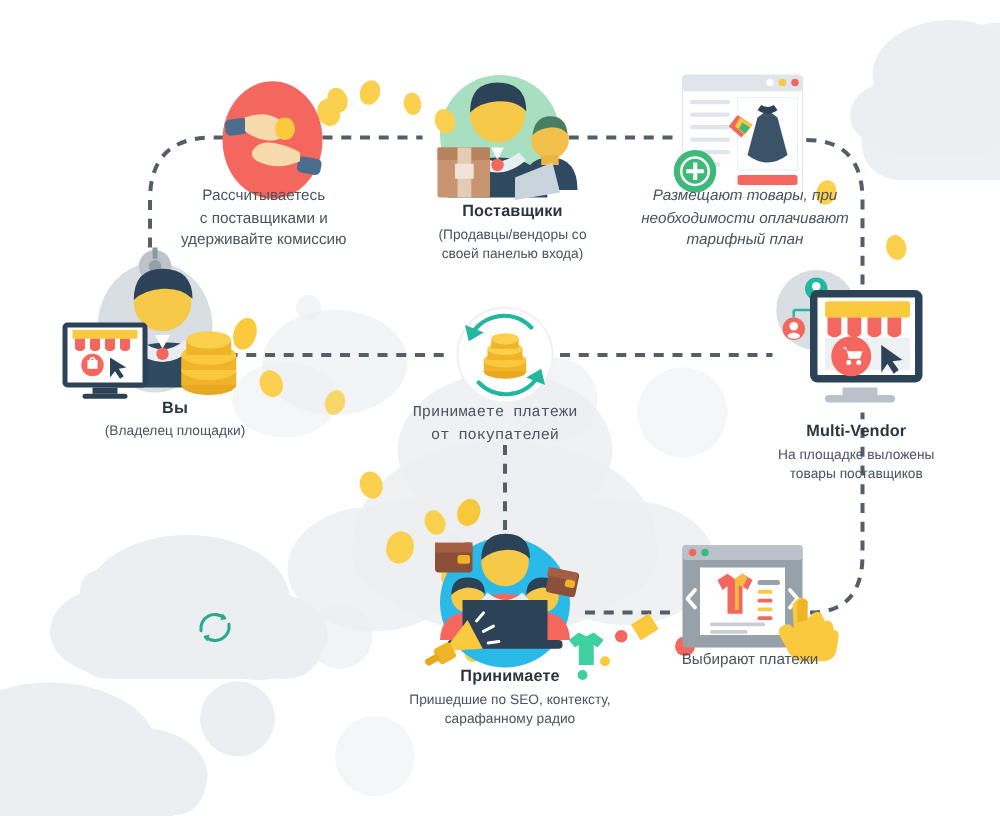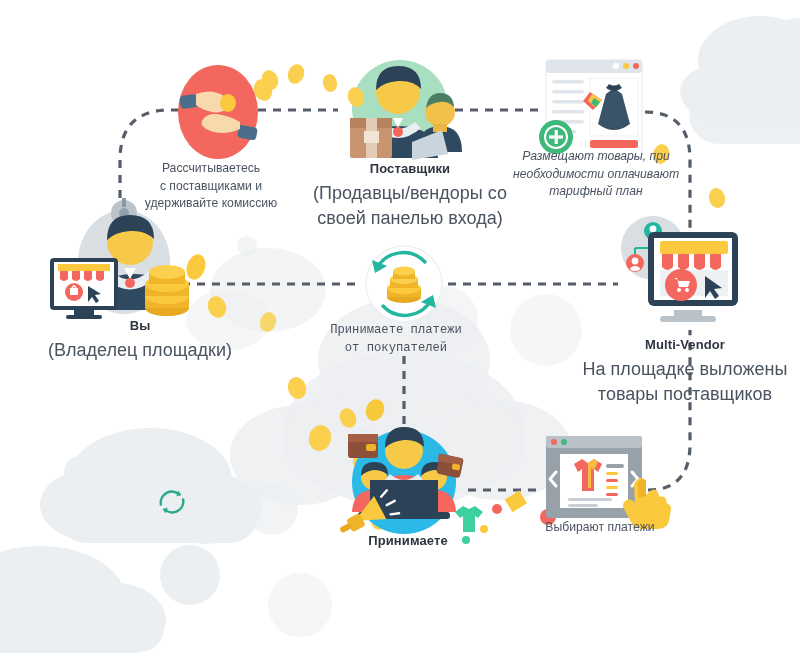--- a/index.html
+++ b/index.html
@@ -21,37 +21,37 @@
 
   .node{position:absolute;text-align:center;}
   .title{
     font-weight:bold;
     font-size:13px;
     color:#2d3540;
     letter-spacing:0.1px;
     line-height:1.35;
   }
   .sub{
-    font-size:18px;
+    font-size:11px;
     color:#4a5360;
     line-height:1.42;
     margin-top:3px;
     white-space:pre-line;
     text-align:center;
   }
   .caption{
     font-size:12.2px;
     color:#4a5360;
     line-height:1.45;
     white-space:pre-line;
     text-align:center;
   }
 
   
-  #n-settle   {left:108px; top:160px; width:206px;}
+  #n-settle   {left:108px; top:148px; width:206px;}
   #n-suppliers{left:292px; top:160px; width:236px;}
   #n-place    {left:492px; top:148px; width:208px;font-style:italic;}
   #n-you      {left:40px;  top:317px; width:200px;}
   #n-payments {left:308px; top:322px; width:176px;font-family:Liberation Mono, monospace;}
   #n-mv       {left:578px; top:336px; width:214px;}
   #n-buyers   {left:290px; top:532px; width:236px;}
   #n-choose   {left:514px; top:519px; width:172px;}
 </style>
 </head>
 <body>
@@ -428,20 +428,22 @@
     </div>
 
     <div class="node" id="n-mv">
       <div class="title">Multi-Vendor</div>
       <div class="sub">На площадке выложены
 товары поставщиков</div>
     </div>
 
     <div class="node" id="n-buyers">
       <div class="title">Принимаете</div>
+      <div class="sub">Пришедшие по SEO, контексту,
+сарафанному радио</div>
     </div>
 
     <div class="node" id="n-choose">
       <div class="caption">Выбирают платежи</div>
     </div>
 
   </div>
 </div>
 
 </body></html>

